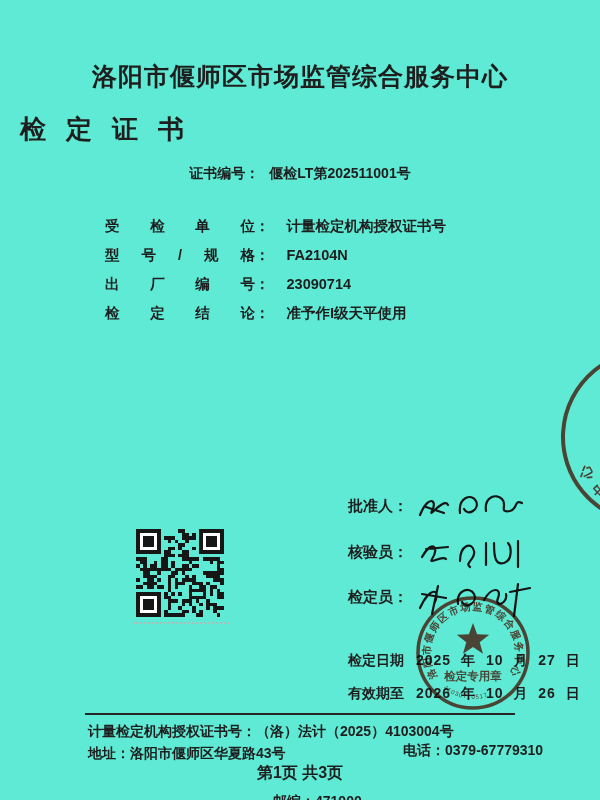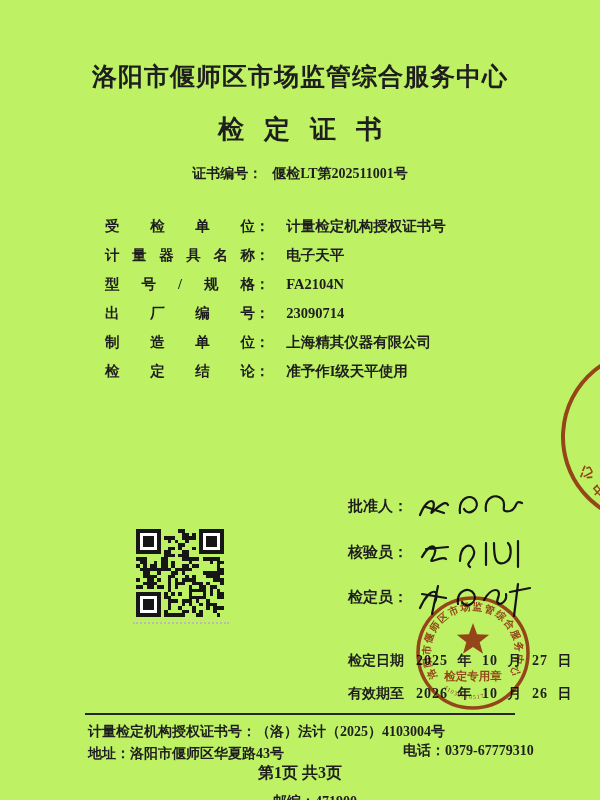--- a/index.html
+++ b/index.html
@@ -1,25 +1,25 @@
 <!DOCTYPE html>
 <html><head>
 <meta charset="utf-8">
 <style>
   html,body{margin:0;padding:0;background:#e8e8e8;}
   .page{
     position:relative;width:600px;height:800px;margin:0 auto;
-    background:#bef264;overflow:hidden;
-    font-family:Liberation Serif, serif;
+    background:#5eead4;overflow:hidden;
+    font-family:Liberation Sans, sans-serif;
     color:#1e1e1e;
   }
   .abs{position:absolute;}
   
   .org-title{top:60px;left:0;width:100%;text-align:center;font-size:25px;font-weight:700;letter-spacing:1px;}
-  .doc-title{top:112px;left:0;width:100%;text-align:center;font-size:26px;font-weight:700;letter-spacing:20px;text-indent:20px;}
+  .doc-title{top:112px;left:0;width:100%;font-size:26px;font-weight:700;letter-spacing:20px;text-indent:20px;}
   .cert-no{top:165px;left:0;width:100%;text-align:center;font-size:14px;font-weight:700;}
   .cert-no .lbl{margin-right:10px;margin-top:44px;}
   
   .fields{top:212px;left:105px;right:30px;}
   .frow{height:29px;line-height:29px;font-size:14.5px;font-weight:700;white-space:nowrap;}
   .flabel{display:inline-block;width:150px;text-align:justify;text-align-last:justify;vertical-align:top;}
   .fcolon{display:inline-block;vertical-align:top;}
   .fvalue{display:inline-block;margin-left:13px;vertical-align:top;}
   .sig-row{position:absolute;left:348px;white-space:nowrap;}
   .sig-row .slabel{font-size:15px;font-weight:700;vertical-align:top;line-height:22px;}
@@ -56,39 +56,31 @@
   <div class="abs cert-no">
     <span class="lbl">证书编号：</span><span>偃检LT第202511001号</span>
   </div>
 
   <div class="abs fields">
     <div class="frow">
       <span class="flabel">受检单位</span><span class="fcolon">：</span>
       <span class="fvalue">计量检定机构授权证书号</span>
     </div>
 
-    <div class="frow">
-      <span class="flabel">计量器具名称</span><span class="fcolon">：</span>
-      <span class="fvalue">电子天平</span>
-    </div>
 
     <div class="frow">
       <span class="flabel">型号/规格</span><span class="fcolon">：</span>
       <span class="fvalue">FA2104N</span>
     </div>
 
     <div class="frow">
       <span class="flabel">出厂编号</span><span class="fcolon">：</span>
       <span class="fvalue">23090714</span>
     </div>
 
-    <div class="frow">
-      <span class="flabel">制造单位</span><span class="fcolon">：</span>
-      <span class="fvalue">上海精其仪器有限公司</span>
-    </div>
 
 
     <div class="frow">
       <span class="flabel">检定结论</span><span class="fcolon">：</span>
       <span class="fvalue">准予作I级天平使用</span>
     </div>
   </div>
 
   <div>
     <div class="sig-row" style="top: 495px;">

